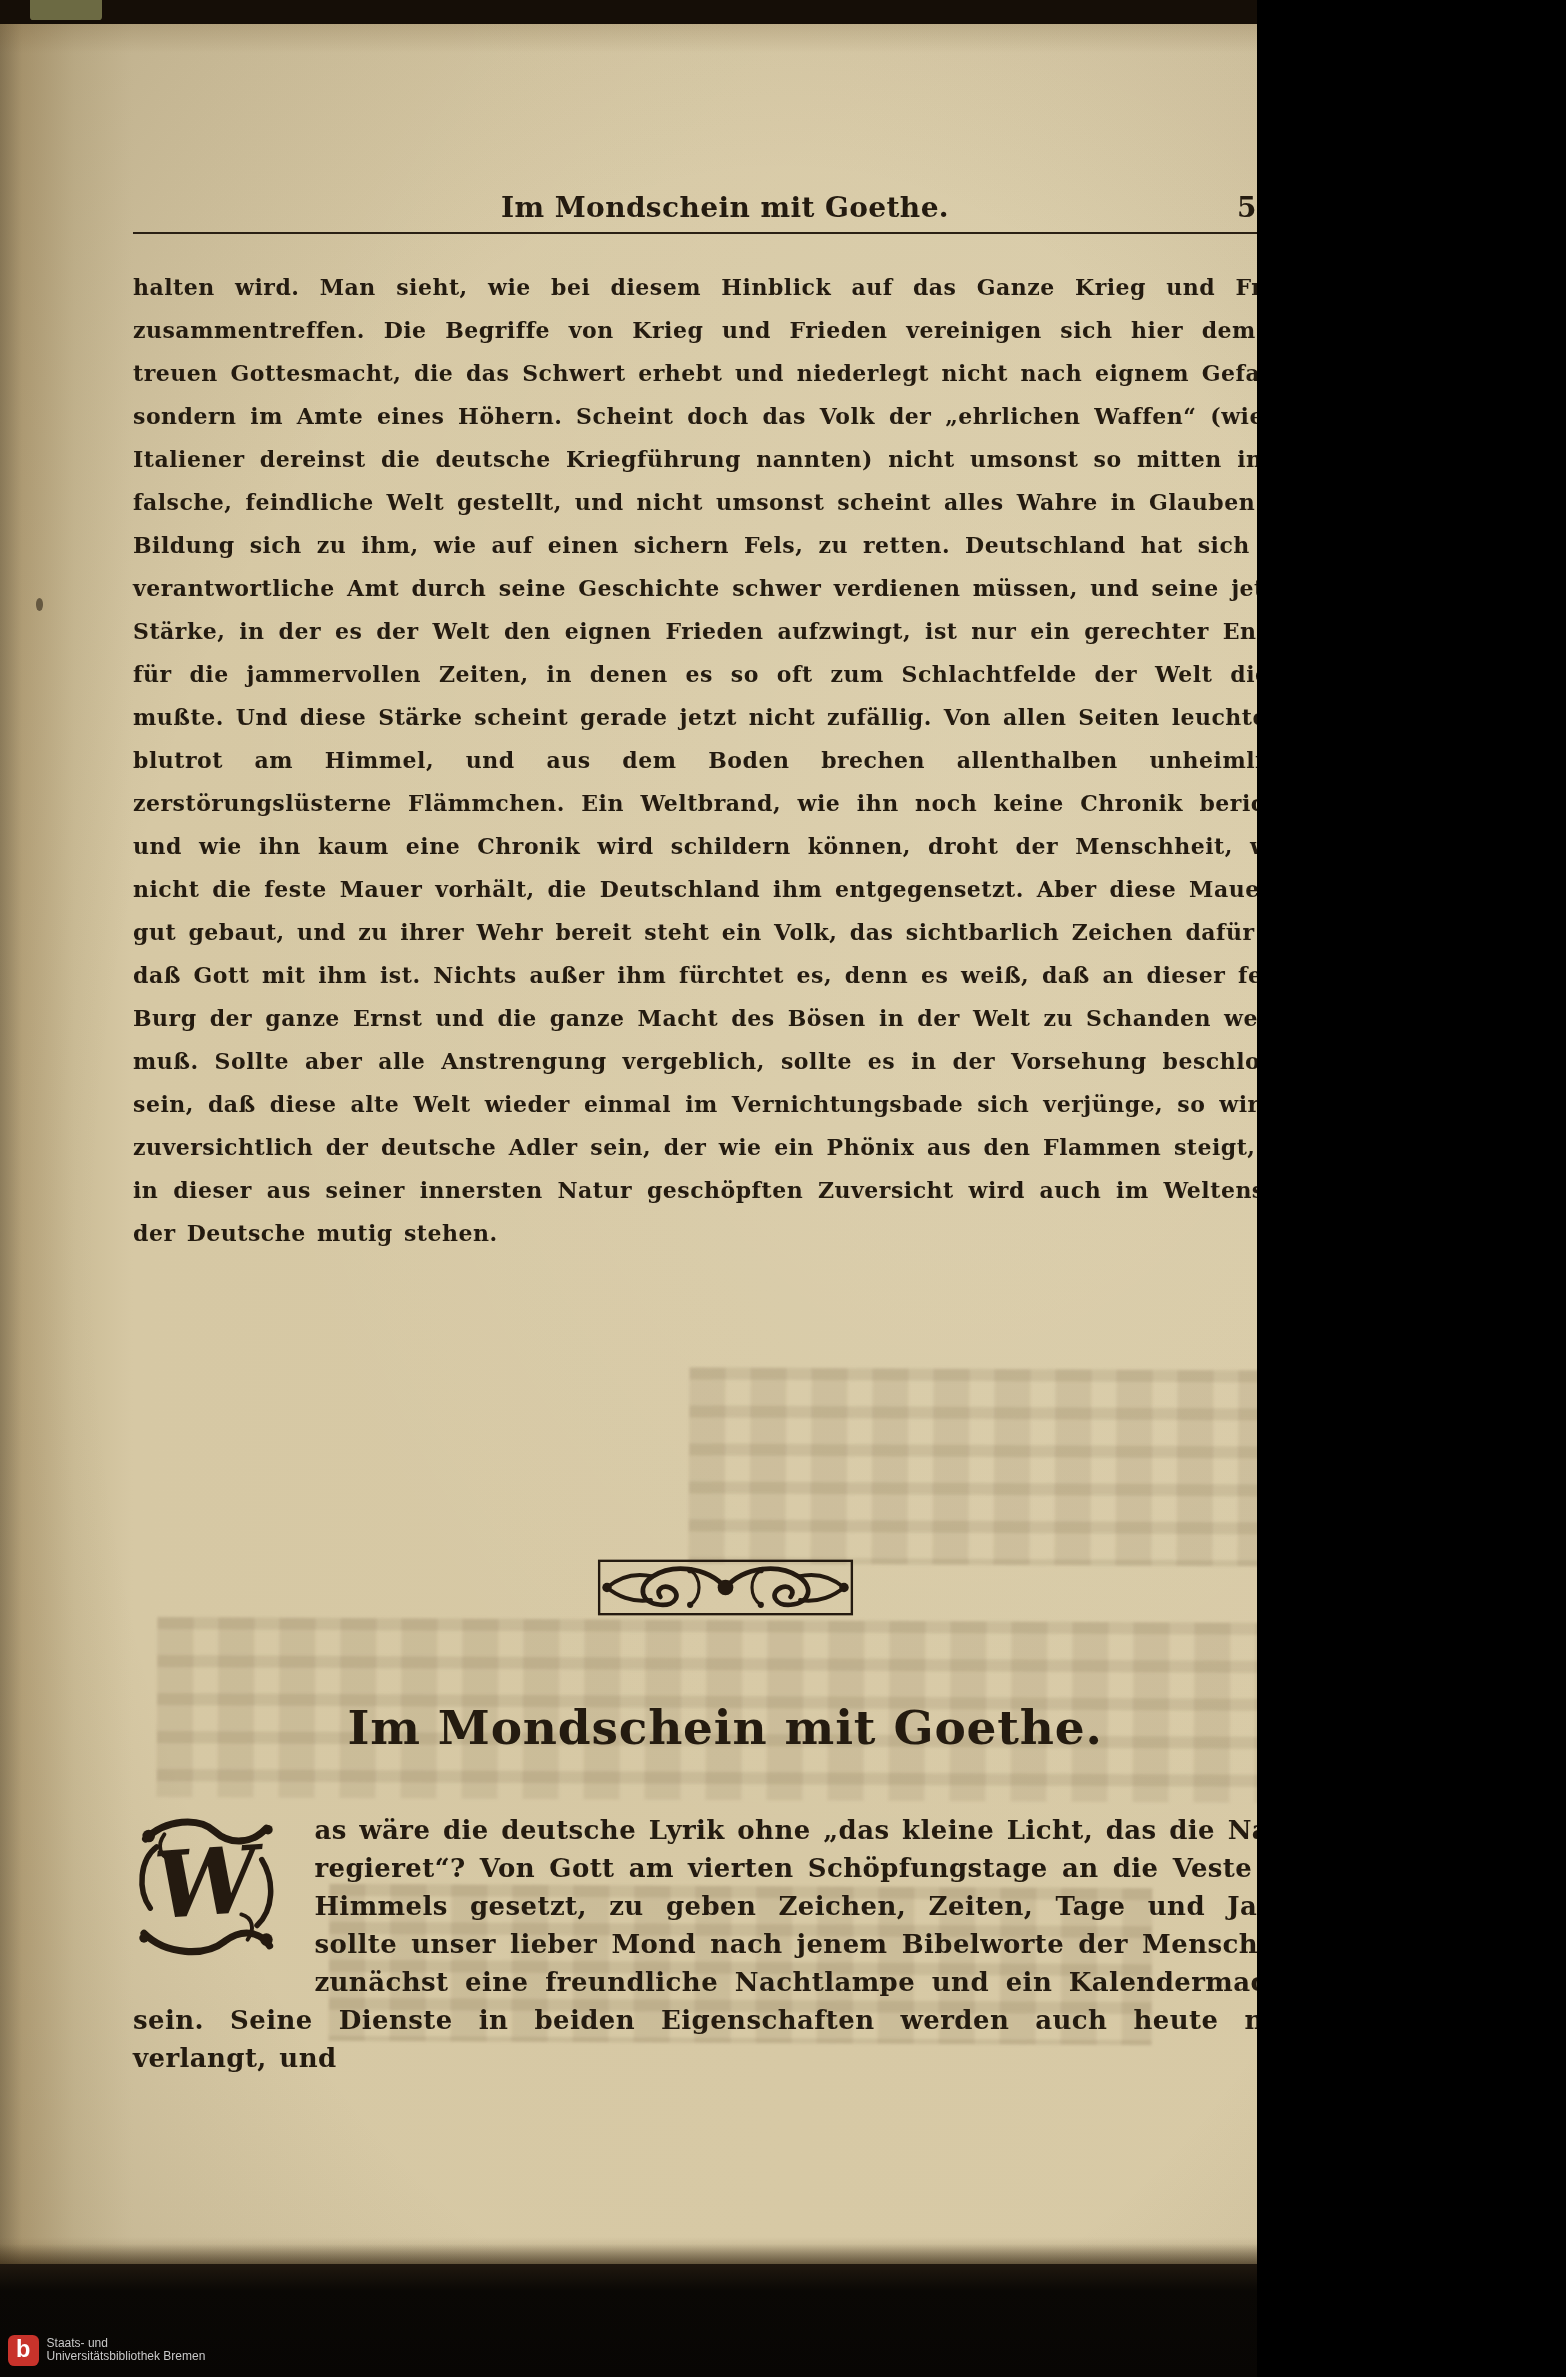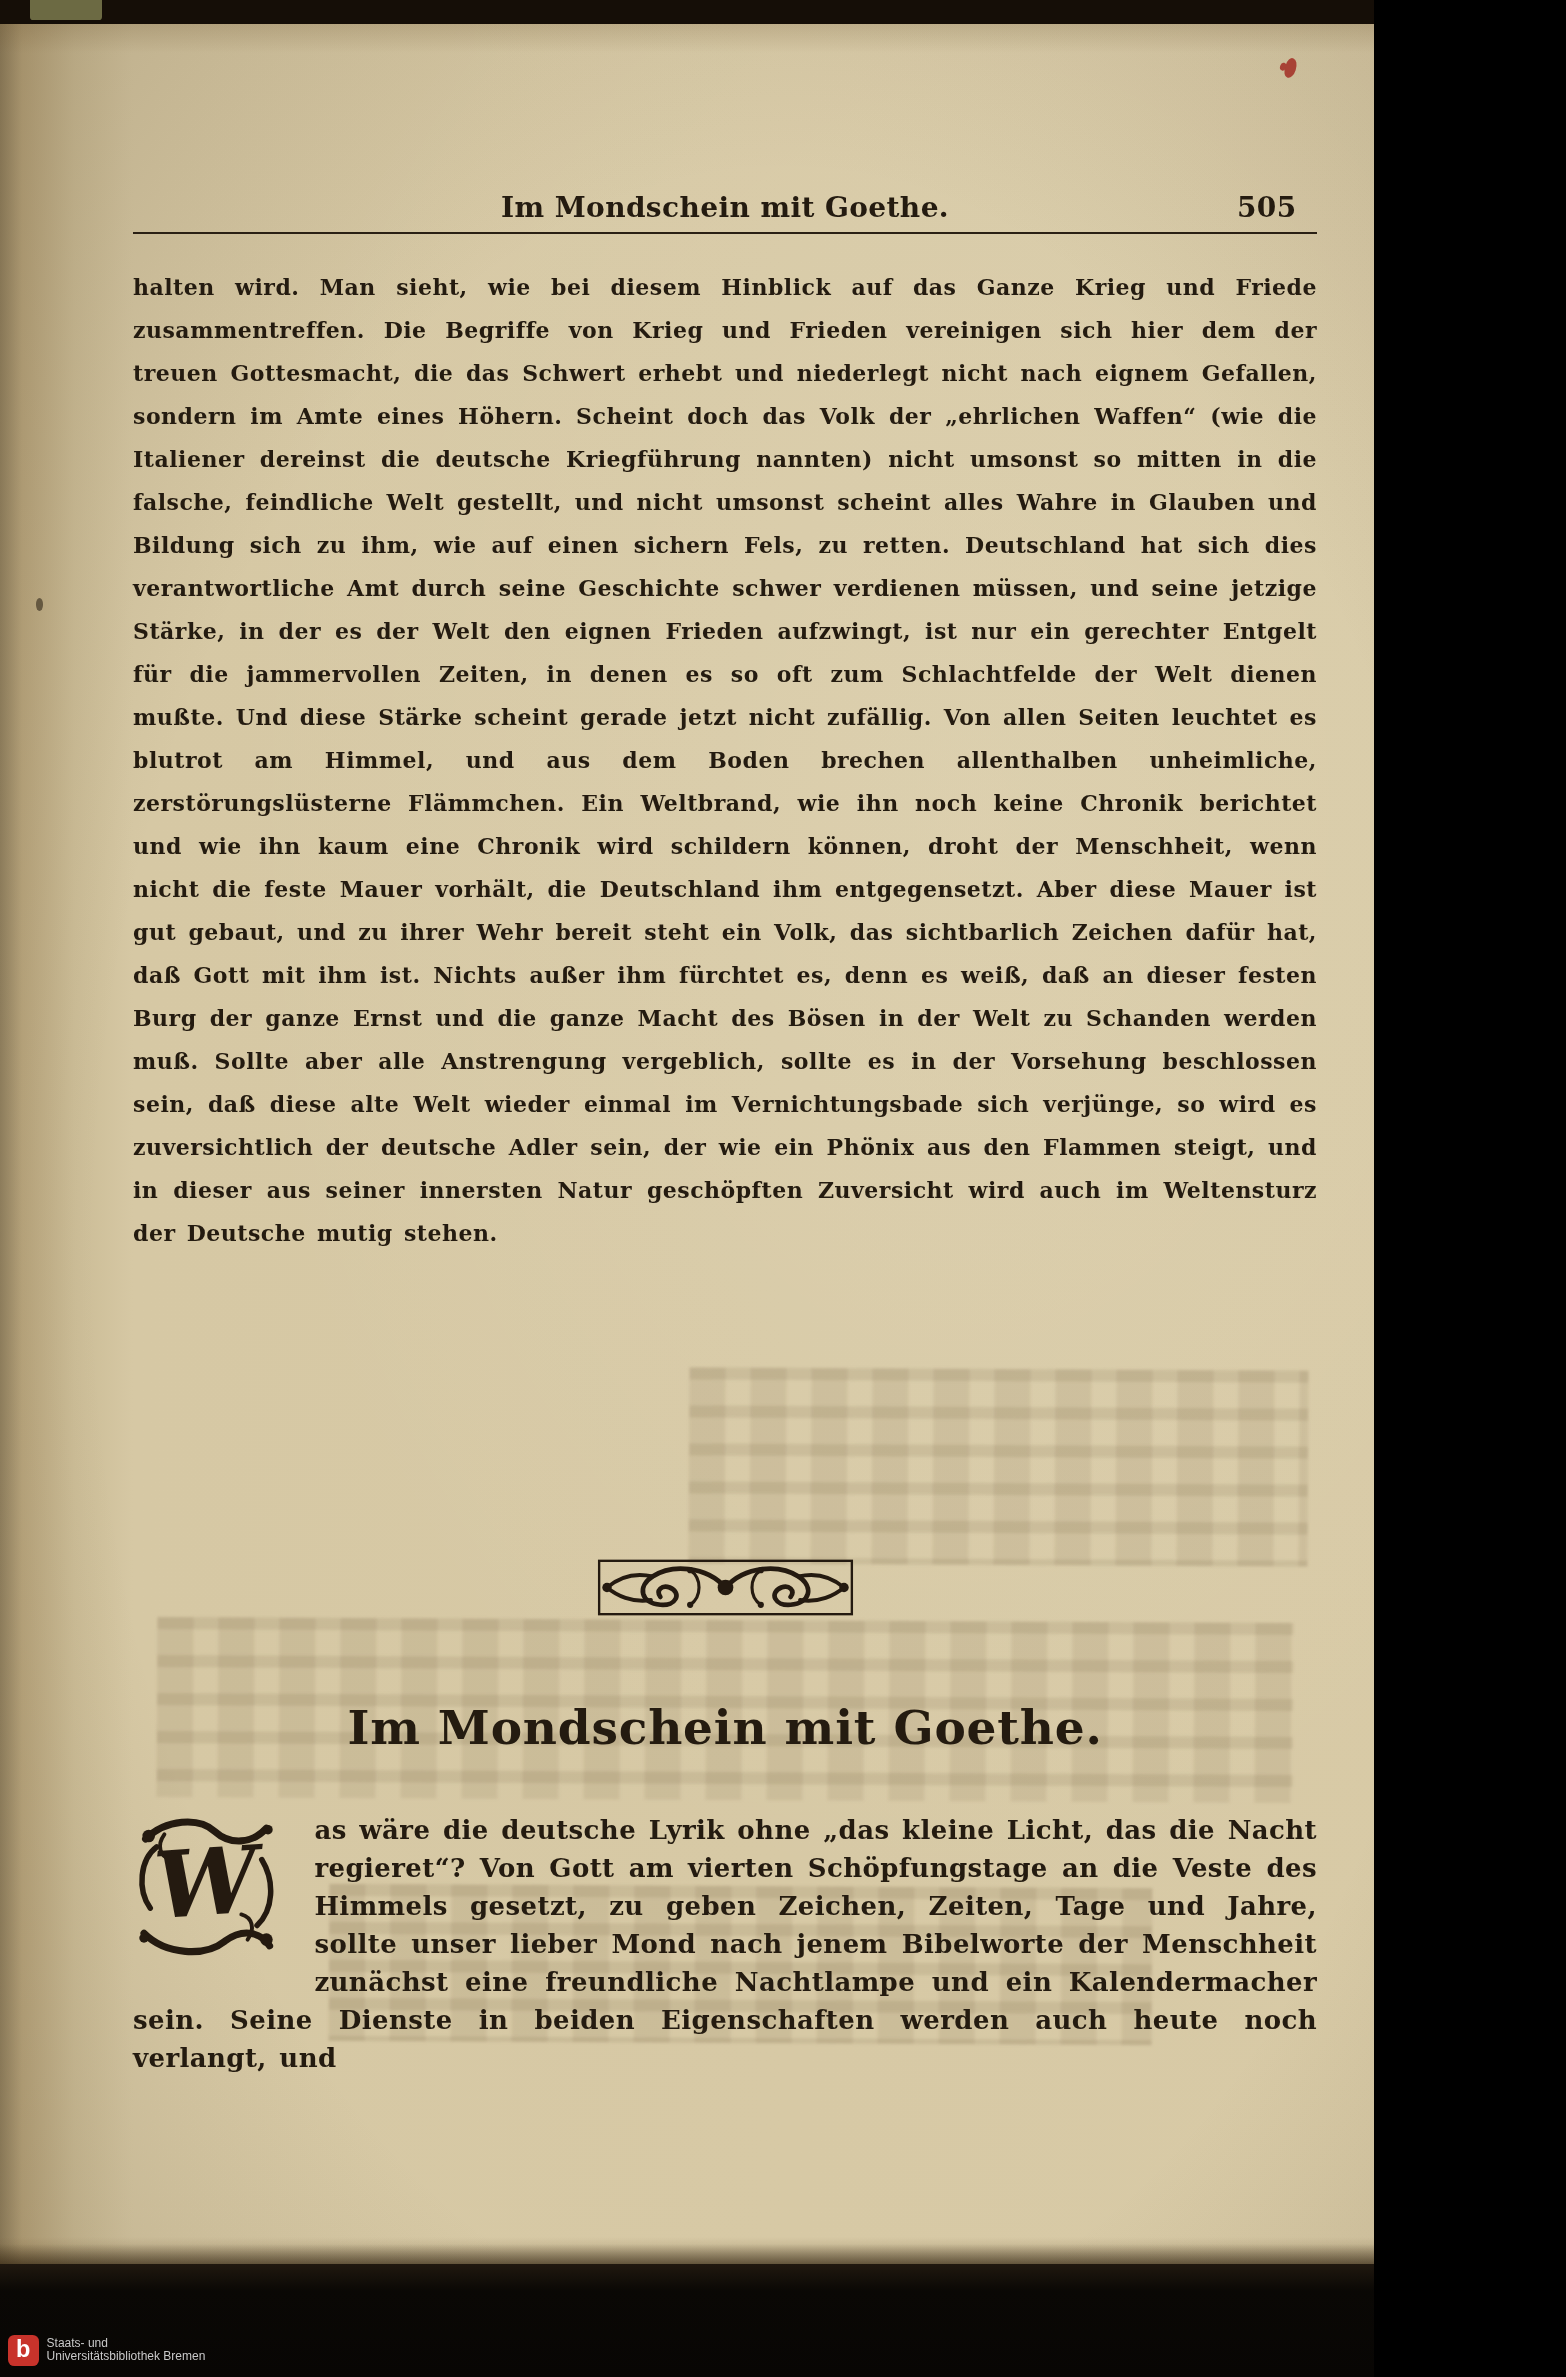--- a/index.html
+++ b/index.html
@@ -1,16 +1,16 @@
 <!DOCTYPE html>
 <html style="font-size:12.5px"><head>
 <meta charset="utf-8">
 <style>
   html,body{margin:0;padding:0;background:#000;}
-  .scan{position:relative;width:1374px;height:2377px;background:#f0abfc;overflow:hidden;
+  .scan{position:relative;width:1257px;height:2377px;background:#f0abfc;overflow:hidden;
         font-family:"DejaVu Serif", serif;}
 
   
   .top-edge{position:absolute;left:0;top:0;width:1567px;height:23.5px;background:#150e07;z-index:5;}
   .top-patch{position:absolute;left:30px;top:0;width:72px;height:20.4px;background:#8a8a58;opacity:.75;border-radius:0 0 3.1px 3.1px;}
 
   
   .paper{position:absolute;left:0;top:22px;width:1567px;height:2242px;
     background:
       linear-gradient(180deg, rgba(120,95,55,.25) 0, rgba(120,95,55,0) 31px),

